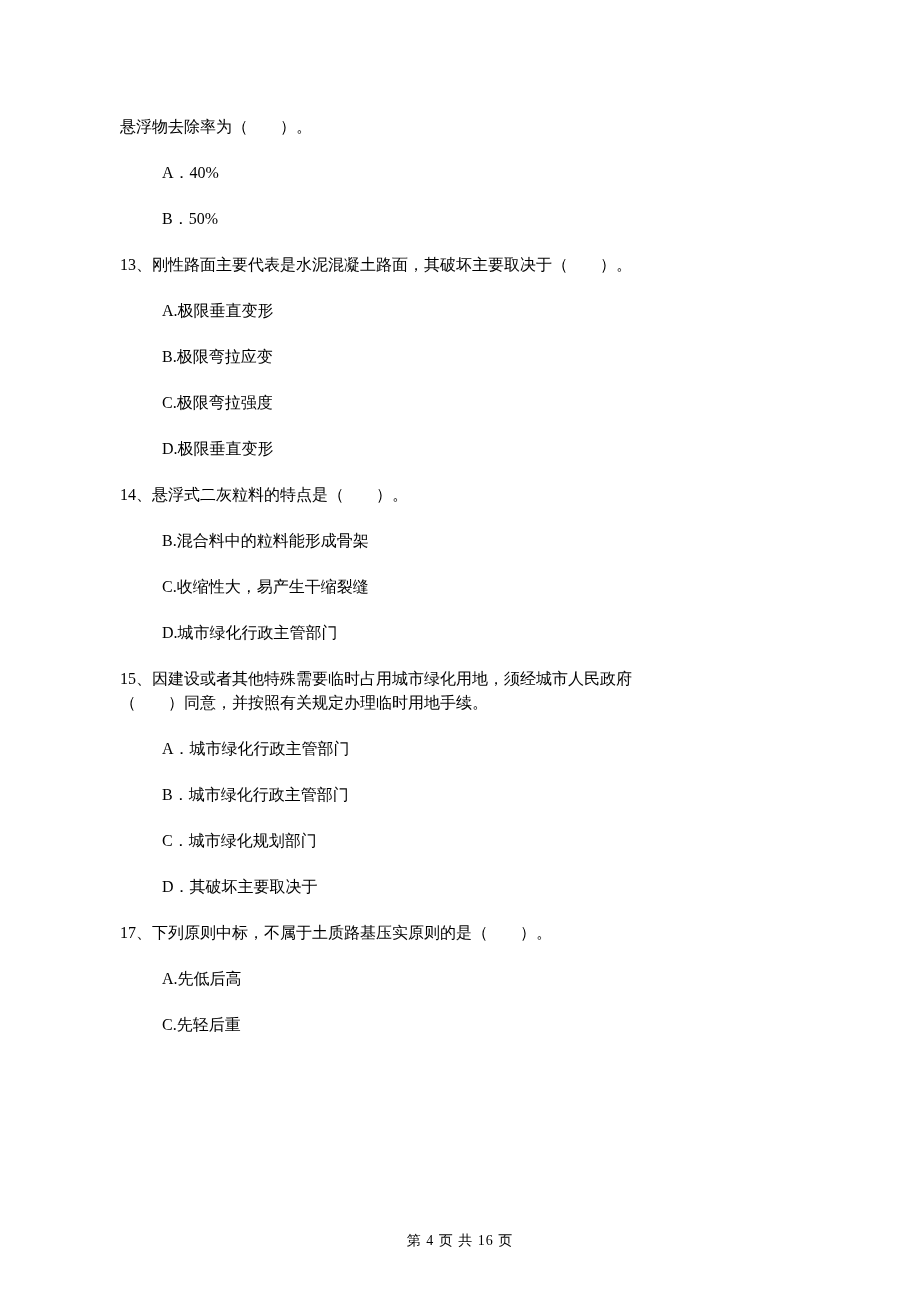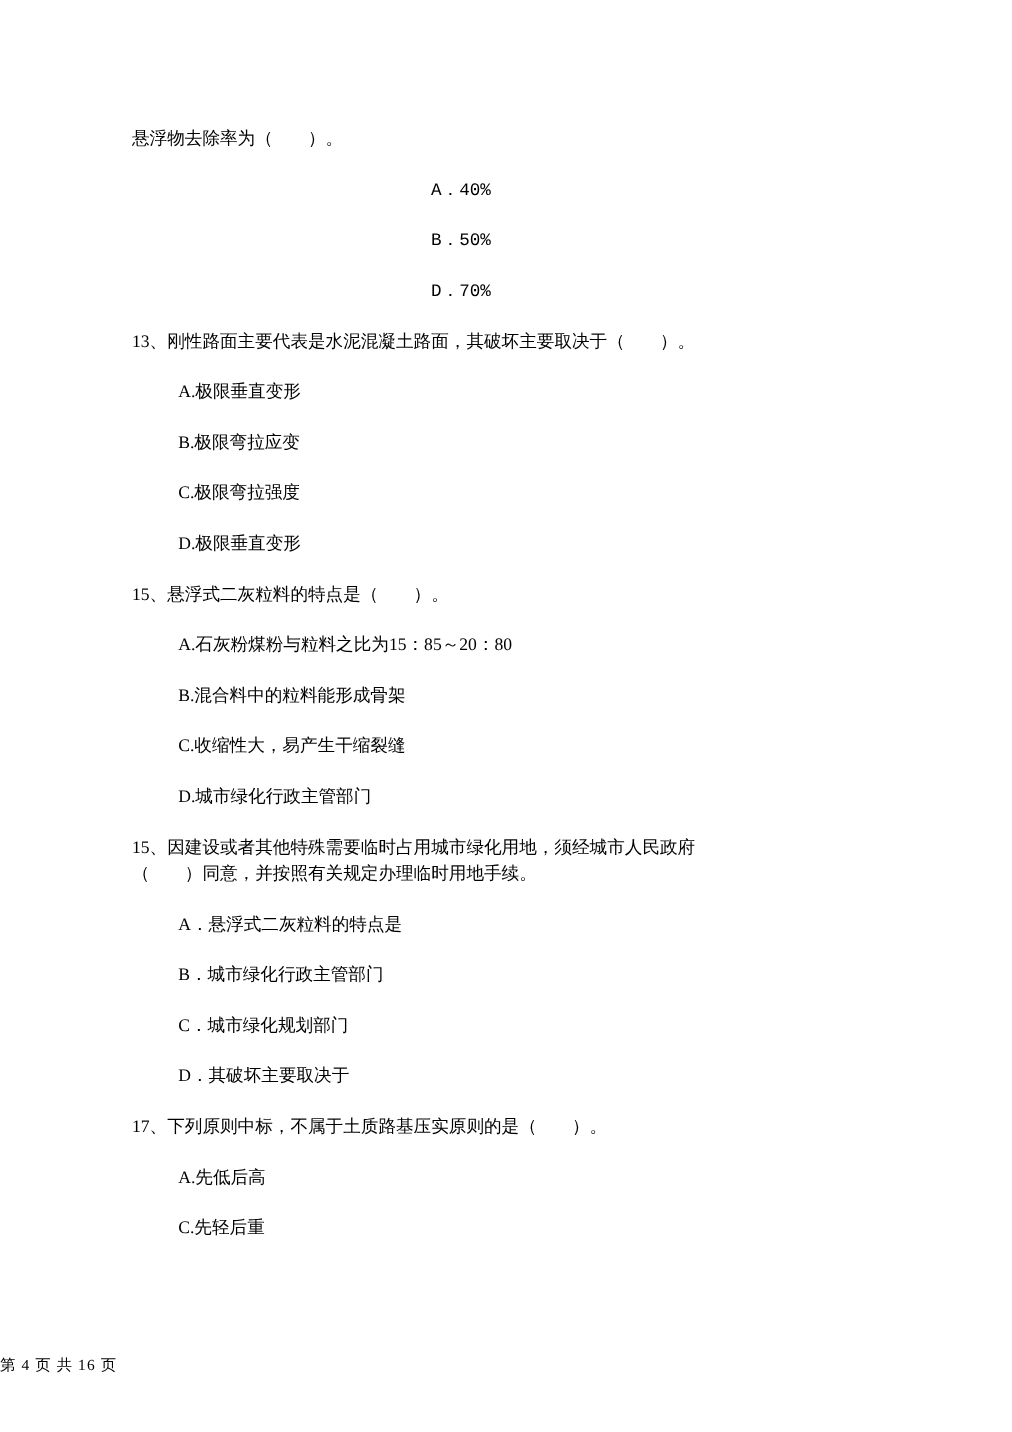--- a/index.html
+++ b/index.html
@@ -29,54 +29,51 @@
     padding-left: 42px;
   }
   .q-stem {
     margin: 0 0 22px 0;
   }
   .footer {
     position: absolute;
     left: 0;
     width: 920px;
     bottom: 52px;
-    text-align: left;
+    text-align: center;
     font-size: 14px;
     letter-spacing: 1px;
   }
   .monoish {
-    font-family: Liberation Mono, monospace;
-    text-align: center;
+    font-family: Liberation Serif, serif;
   }
 </style>
 </head>
 <body>
 
 <div class="page">
   <div class="content">
 
     <div class="q-line">悬浮物去除率为（　　）。</div>
     <div class="opt-line monoish">A．40%</div>
     <div class="opt-line monoish">B．50%</div>
-    <div class="opt-line monoish">D．70%</div>
 
     <div class="q-stem">13、刚性路面主要代表是水泥混凝土路面，其破坏主要取决于（　　）。</div>
     <div class="opt-line">A.极限垂直变形</div>
     <div class="opt-line">B.极限弯拉应变</div>
     <div class="opt-line">C.极限弯拉强度</div>
     <div class="opt-line">D.极限垂直变形</div>
 
-    <div class="q-stem">15、悬浮式二灰粒料的特点是（　　）。</div>
-    <div class="opt-line">A.石灰粉煤粉与粒料之比为15：85～20：80</div>
+    <div class="q-stem">14、悬浮式二灰粒料的特点是（　　）。</div>
     <div class="opt-line">B.混合料中的粒料能形成骨架</div>
     <div class="opt-line">C.收缩性大，易产生干缩裂缝</div>
     <div class="opt-line">D.城市绿化行政主管部门</div>
 
     <div class="q-stem">15、因建设或者其他特殊需要临时占用城市绿化用地，须经城市人民政府（　　）同意，并按照有关规定办理临时用地手续。</div>
-    <div class="opt-line">A．悬浮式二灰粒料的特点是</div>
+    <div class="opt-line">A．城市绿化行政主管部门</div>
     <div class="opt-line">B．城市绿化行政主管部门</div>
     <div class="opt-line">C．城市绿化规划部门</div>
     <div class="opt-line">D．其破坏主要取决于</div>
 
     <div class="q-stem">17、下列原则中标，不属于土质路基压实原则的是（　　）。</div>
     <div class="opt-line">A.先低后高</div>
     <div class="opt-line">C.先轻后重</div>
 
   </div>
 

